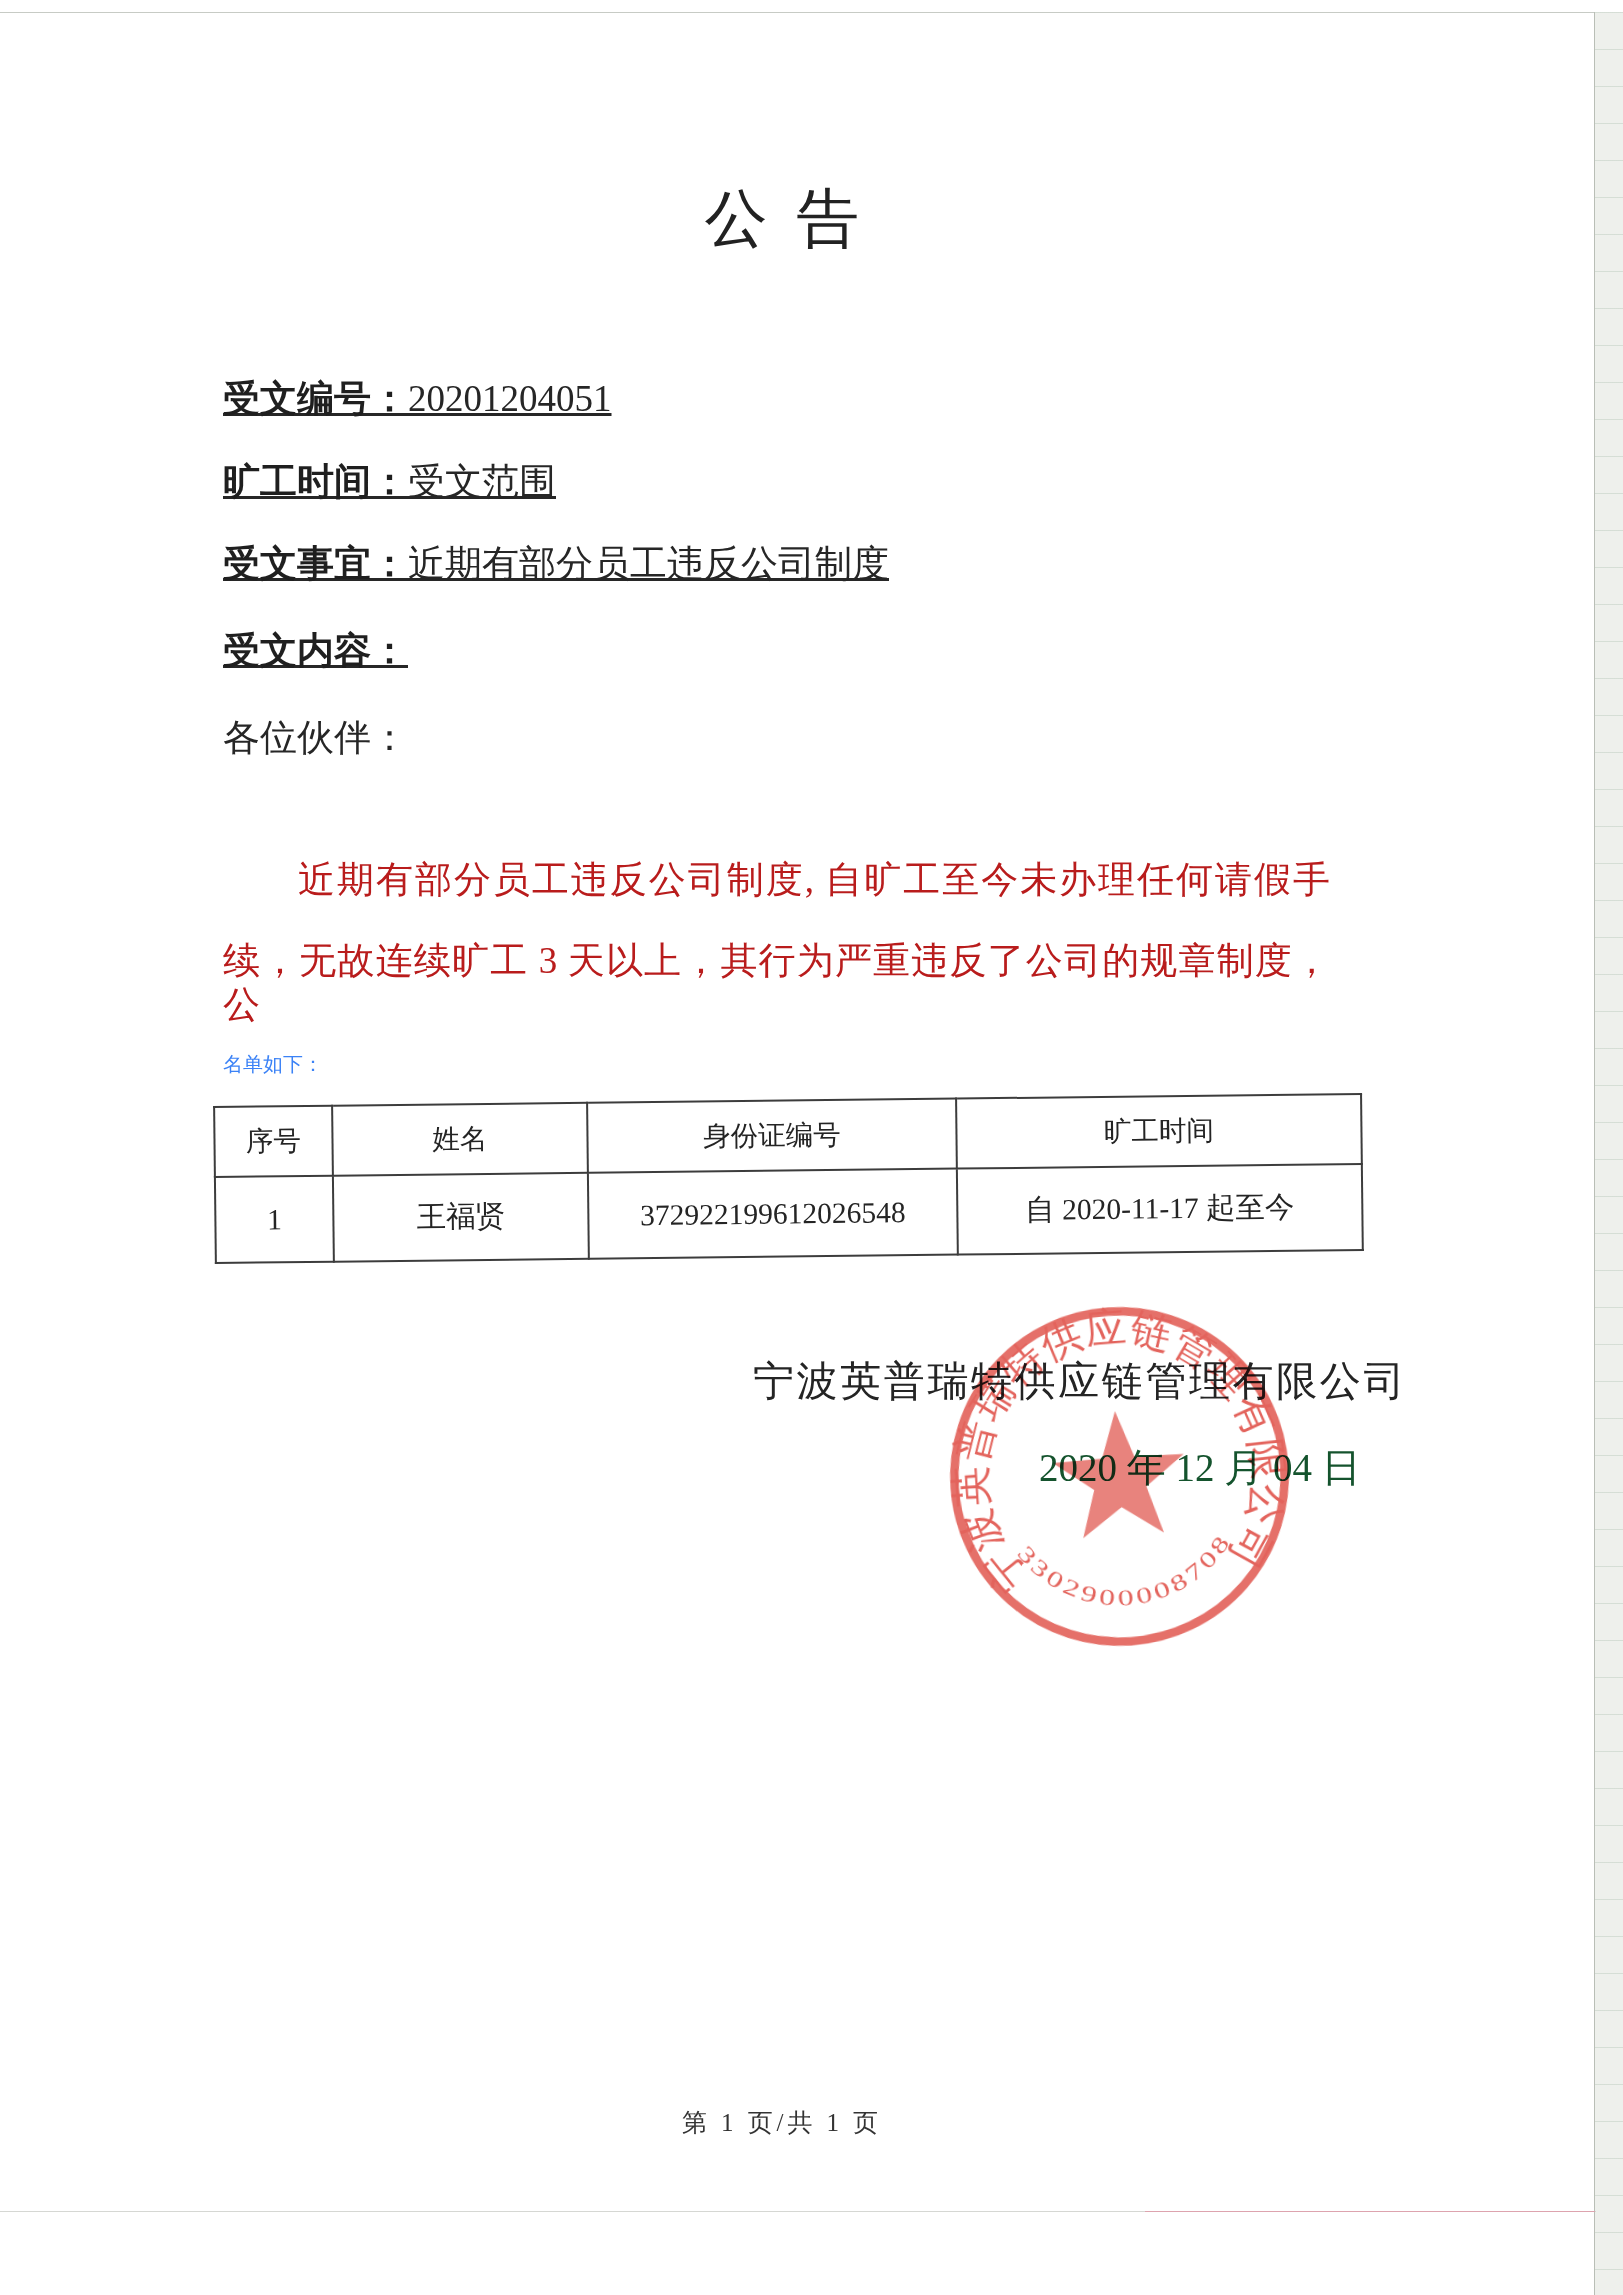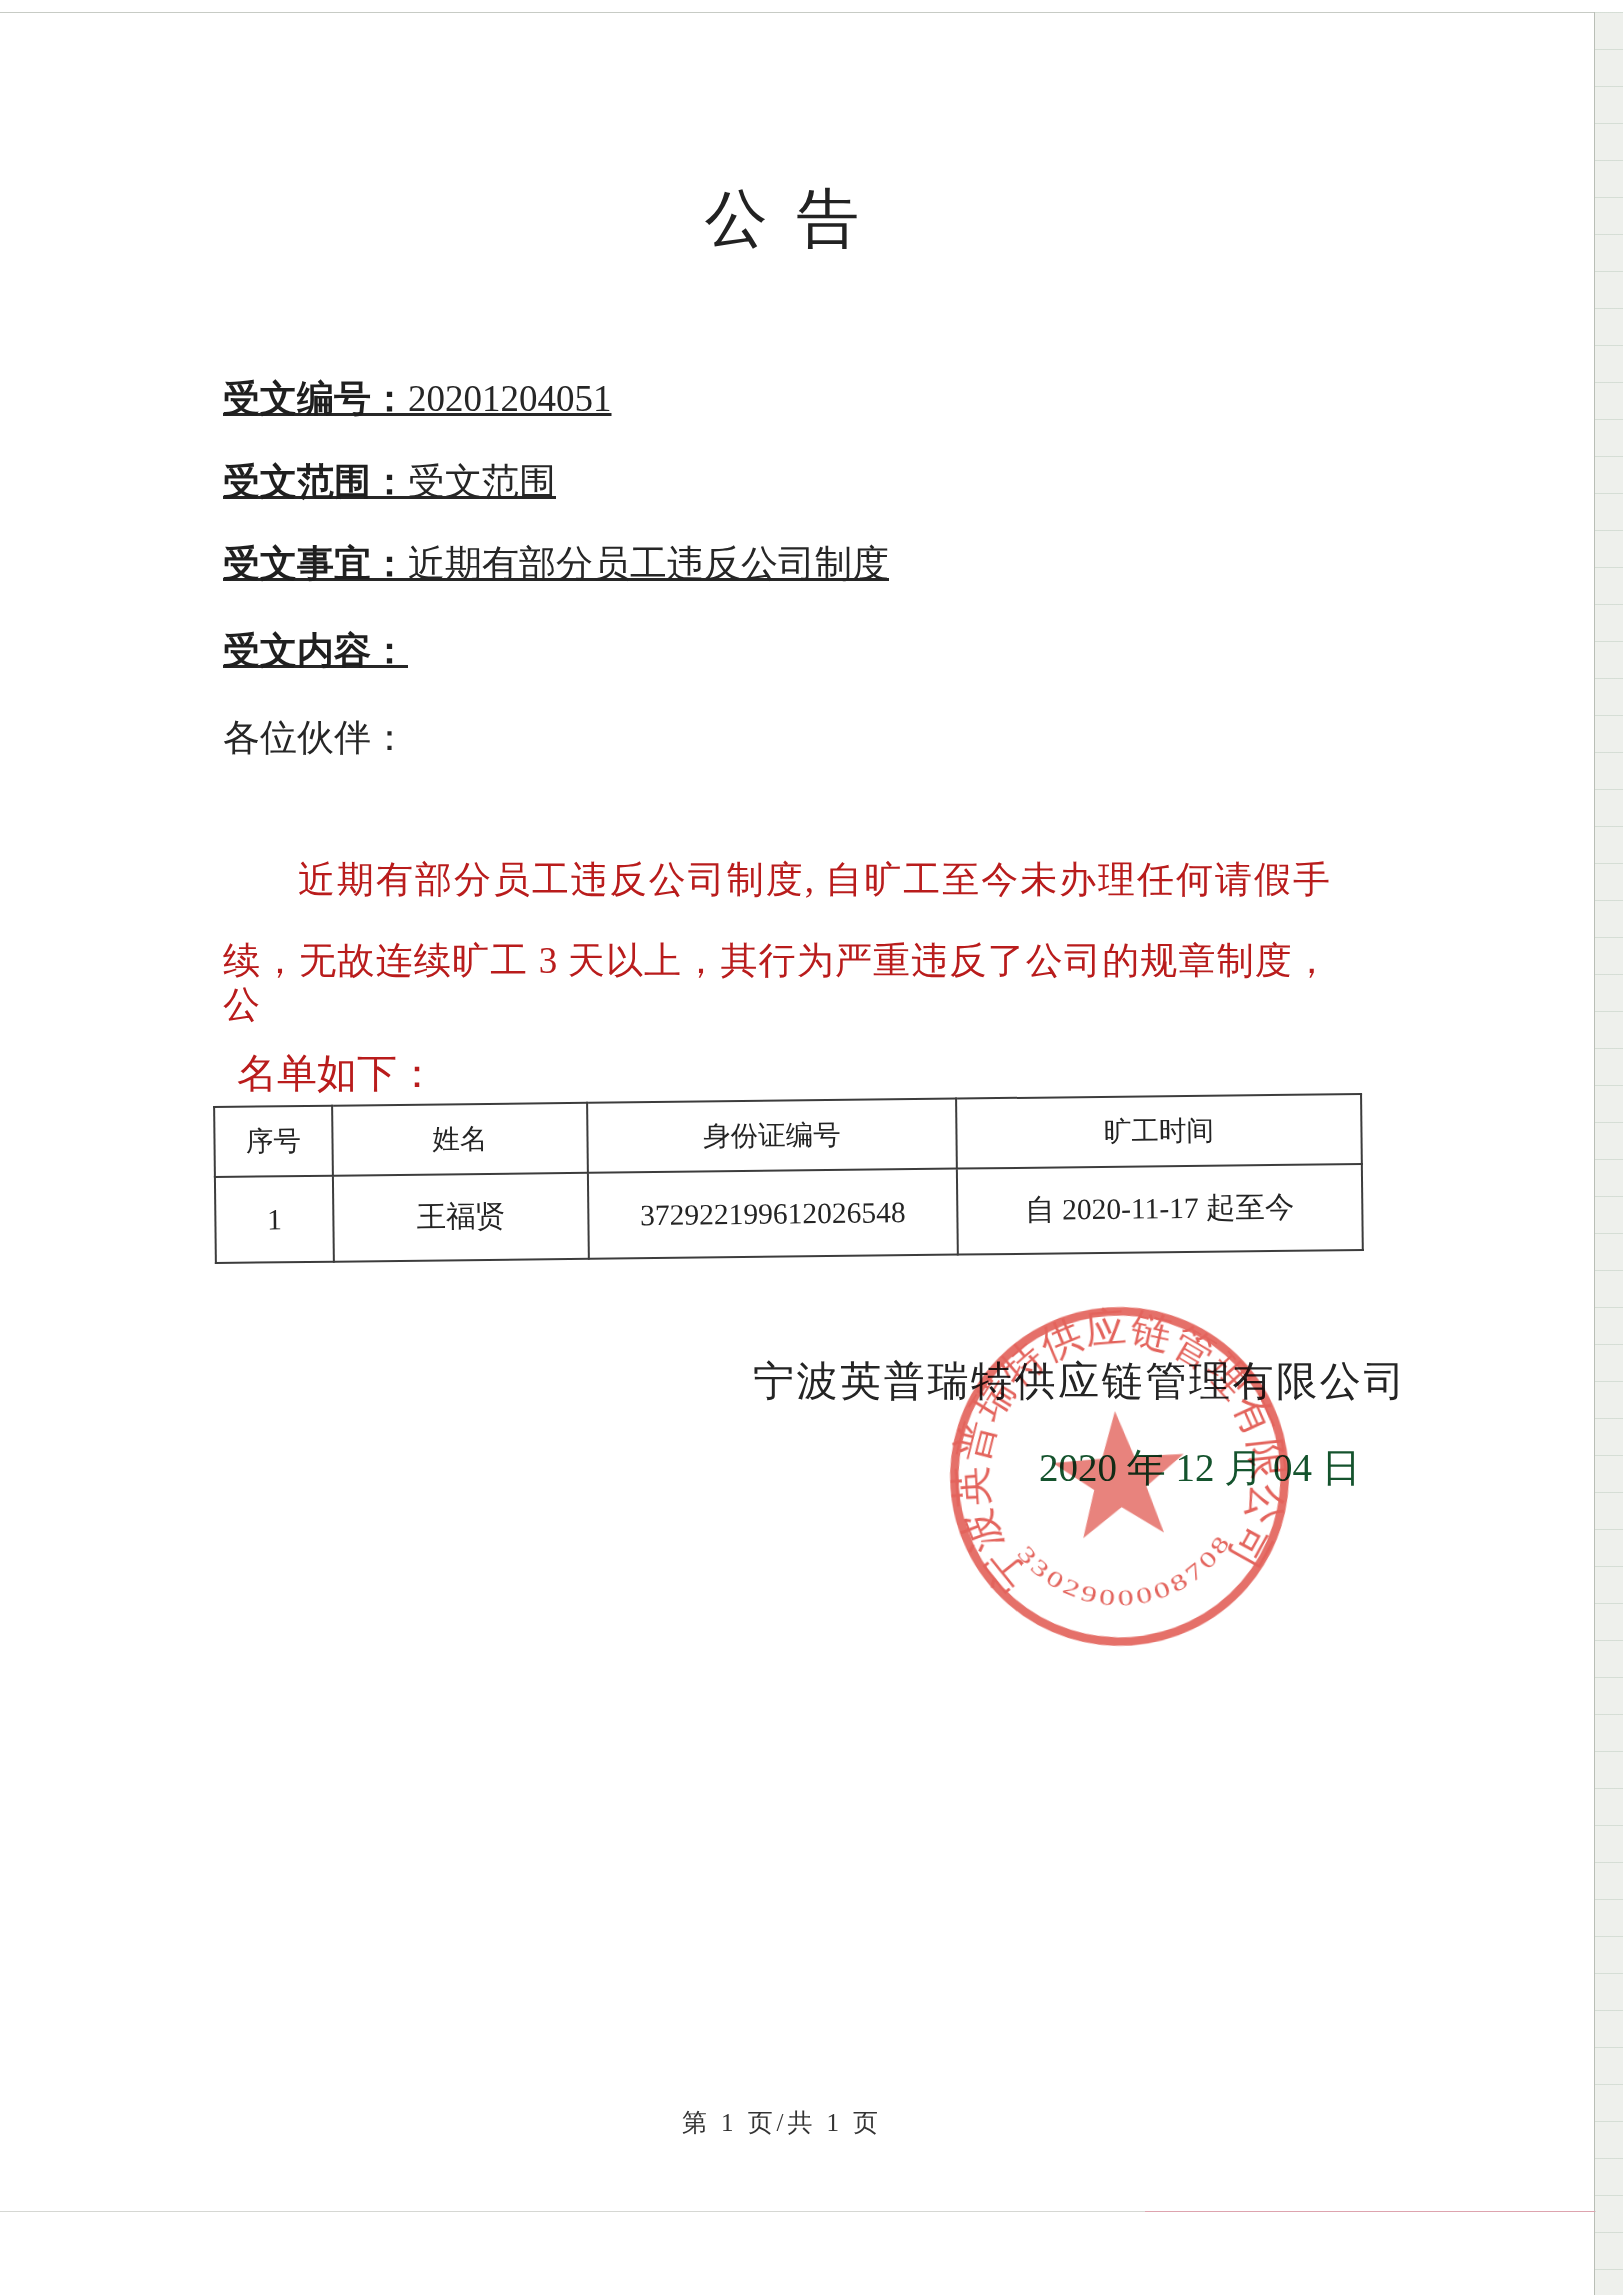--- a/index.html
+++ b/index.html
@@ -21,21 +21,21 @@
   .meta-line .lbl{font-weight:700;color:#1f1f1f;}
   .meta-line .val{font-weight:400;color:#262626;}
   .m0{top:380px}.m1{top:463px}.m2{top:545px}.m3{top:632px}
   .salutation{position:absolute;left:223px;top:719px;font-size:37px;line-height:1;color:#262626;}
 
   .bline{position:absolute;left:223px;width:1107px;font-size:37px;line-height:1.18;color:#b91c1c;box-sizing:border-box;margin-top:48px;}
   .b0{top:810px;padding-left:75px;text-align:justify;text-align-last:justify;}
   .b1{top:891px;text-align:justify;text-align-last:justify;}
   .b2{top:973px;}
 
-  .list-label{position:absolute;left:223px;top:1054px;font-size:40px;line-height:1;color:#b91c1c;margin-left:14px;}
+  .list-label{position:absolute;left:223px;top:1054px;font-size:20px;line-height:1;color:#3b82f6;}
 
   .table-wrap{position:absolute;left:214px;top:1106px;width:1147px;
         transform:rotate(-0.65deg);transform-origin:0 50%;}
   table.roster{width:100%;border-collapse:collapse;table-layout:fixed;}
   table.roster th,table.roster td{border:2px solid #3c3c3c;text-align:center;vertical-align:middle;
         font-weight:400;color:#242424;overflow:hidden;white-space:nowrap;}
   table.roster th{height:66px;font-size:27.5px;}
   table.roster td{height:82px;font-size:29.5px;}
 
   .company{position:absolute;left:753px;top:1361px;font-size:41px;line-height:1;letter-spacing:2.6px;color:#242424;white-space:nowrap;}
@@ -59,21 +59,21 @@
   <div class="edge-right-strip"></div>
   <div class="edge-bottom"></div>
   <div class="edge-bottom-pink"></div>
 
   <div class="title">公 告</div>
 
   <div class="meta-line m0">
     <span class="lbl">受文编号：</span><span class="val">20201204051</span>
   </div>
   <div class="meta-line m1">
-    <span class="lbl">受文范围：</span><span class="val">受文范围</span>
+    <span class="lbl">旷工时间：</span><span class="val">受文范围</span>
   </div>
   <div class="meta-line m2">
     <span class="lbl">受文事宜：</span><span class="val">近期有部分员工违反公司制度</span>
   </div>
   <div class="meta-line m3">
     <span class="lbl">受文内容：</span><span class="val"></span>
   </div>
 
   <div class="salutation">各位伙伴：</div>
 

